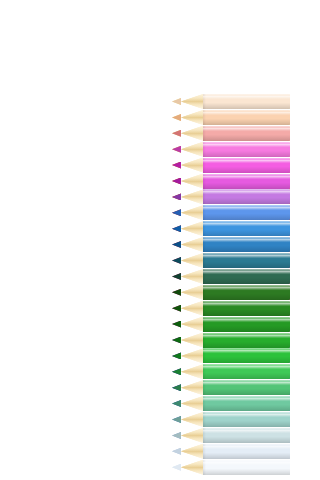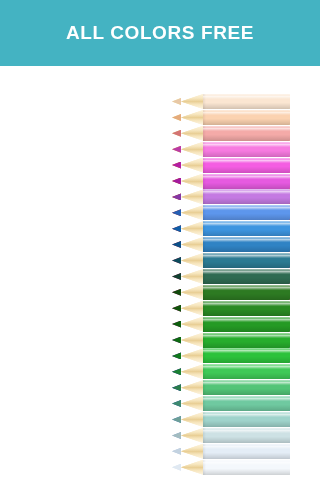--- a/index.html
+++ b/index.html
@@ -100,23 +100,20 @@
     content:"";
     position:absolute; left:0; top:0; bottom:0; width:3px;
     background:linear-gradient(90deg, rgba(0,0,0,0.07), rgba(0,0,0,0));
   }
 </style>
 </head>
 <body>
 
 <div id="app">
 
-  <div class="header" style="background: rgb(68, 179, 194);">
-    <div class="header-title" style="color: rgb(255, 255, 255);">ALL COLORS FREE</div>
-  </div>
 
   <div class="board">
     <div class="column left"></div>
     <div class="column right">
         <div class="pencil" style="top: 28px;">
           <span class="lead" style="--lead: #efe49a;"></span>
           <span class="wood"></span>
           <span class="barrel" style="--barrel: #fdf8cf;"></span>
         </div>
         <div class="pencil" style="top: 43.9px;">

